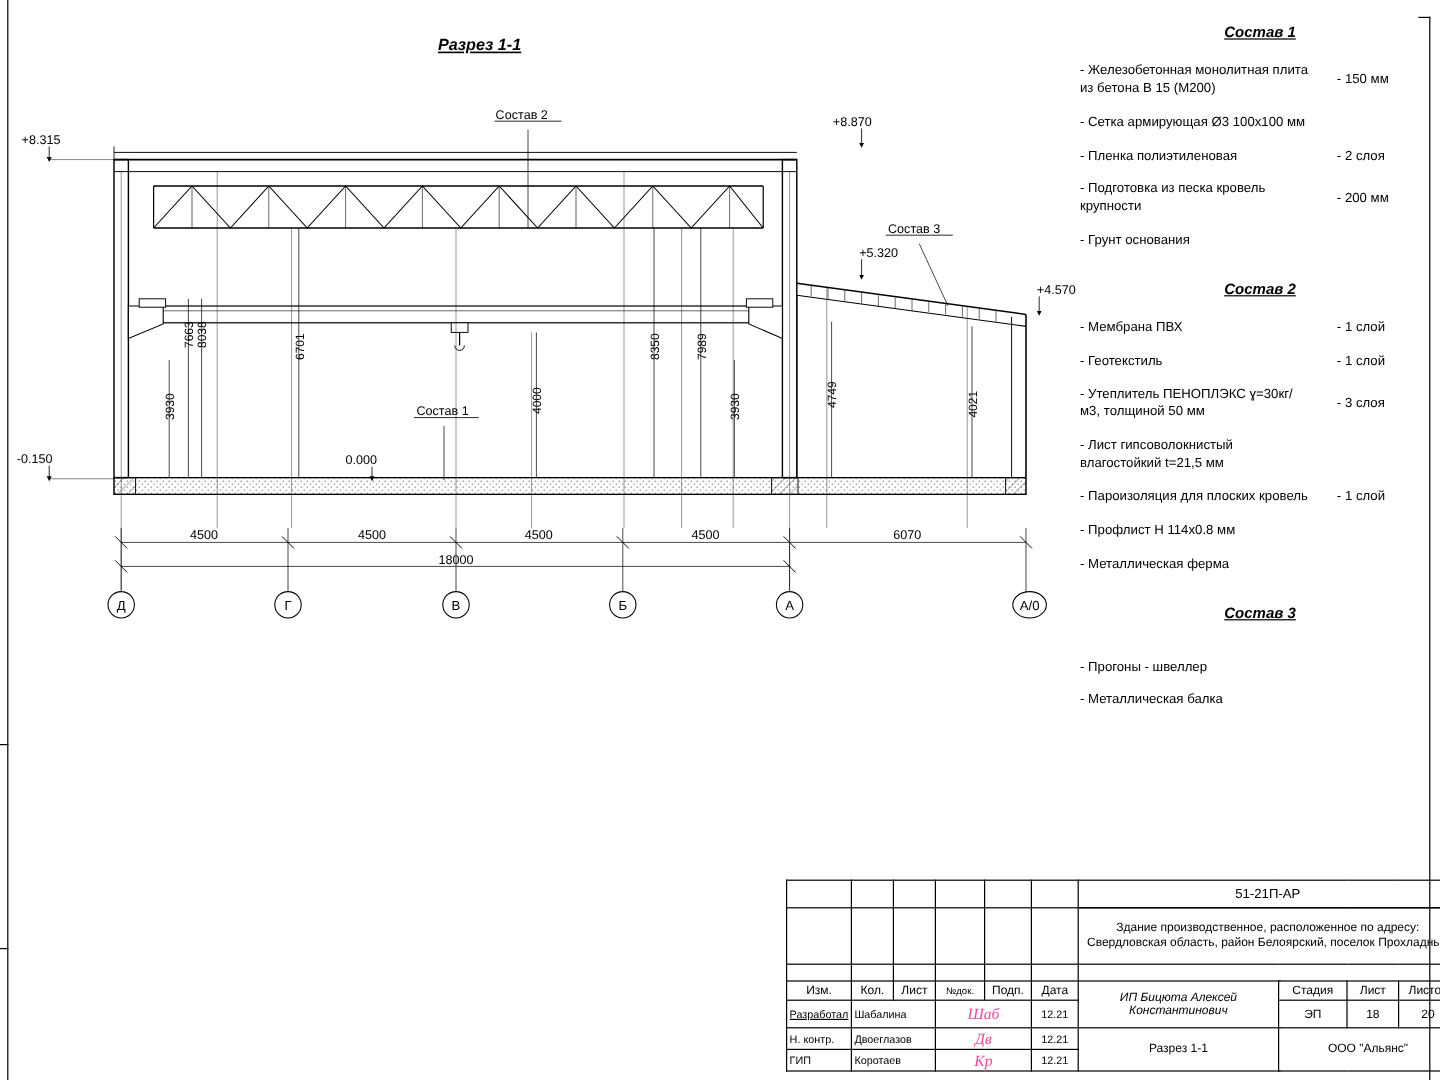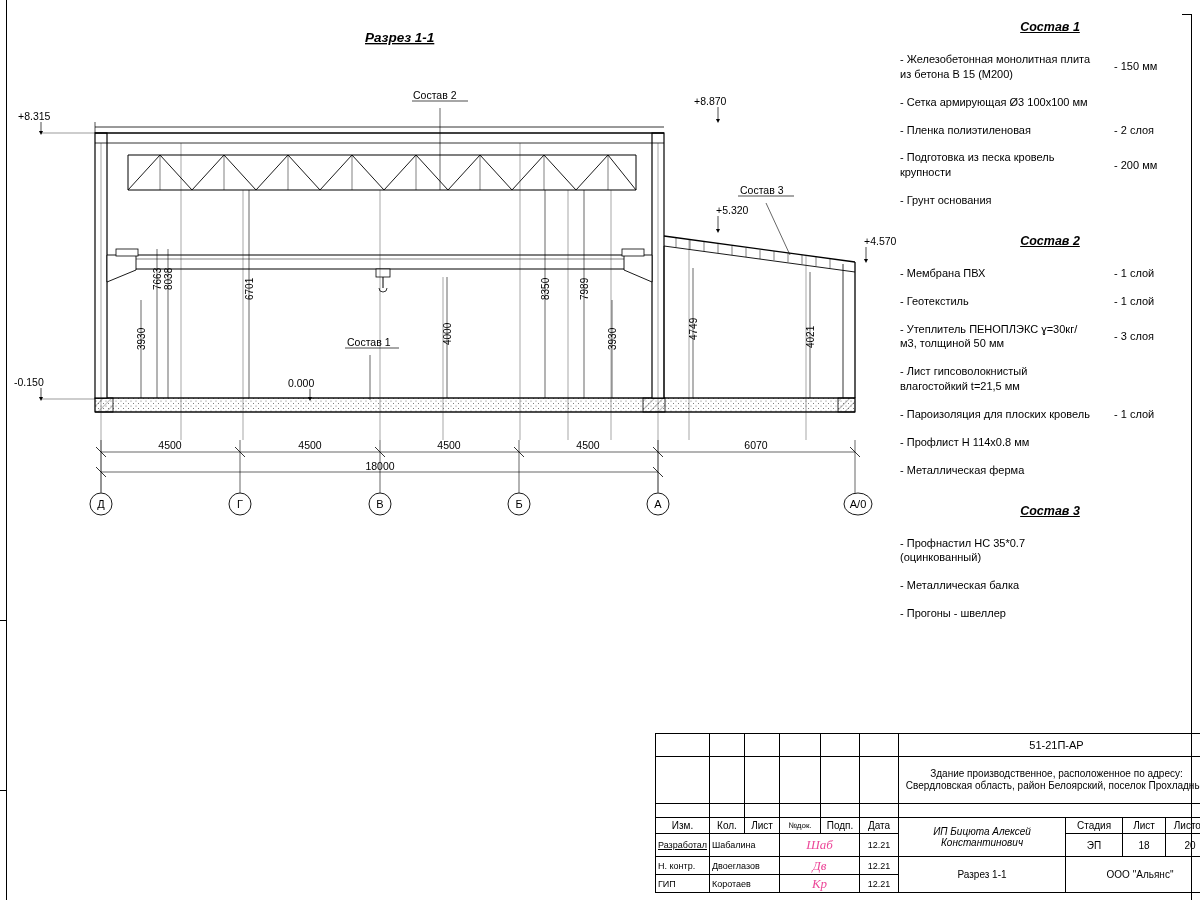--- a/index.html
+++ b/index.html
@@ -277,29 +277,28 @@
       </div>
       <div class="spec-item">
         <div class="txt">- Металлическая ферма</div>
         <div class="val"></div>
       </div>
     </div>
 
     <div class="spec-group">
       <div class="spec-title">Состав 3</div>
       <div class="spec-item">
-        <div class="txt">- Профнастил НС 35*0.7 (оцинкованный)</div>
+        <div class="val"></div>
+      </div>
+      <div class="spec-item">
+        <div class="txt">- Прогоны - швеллер</div>
         <div class="val"></div>
       </div>
       <div class="spec-item">
         <div class="txt">- Металлическая балка</div>
-        <div class="val"></div>
-      </div>
-      <div class="spec-item">
-        <div class="txt">- Прогоны - швеллер</div>
         <div class="val"></div>
       </div>
     </div>
 
   </div>
 
   <div id="titleblock">
     <table cellspacing="0">
       <tbody>
           <tr>

